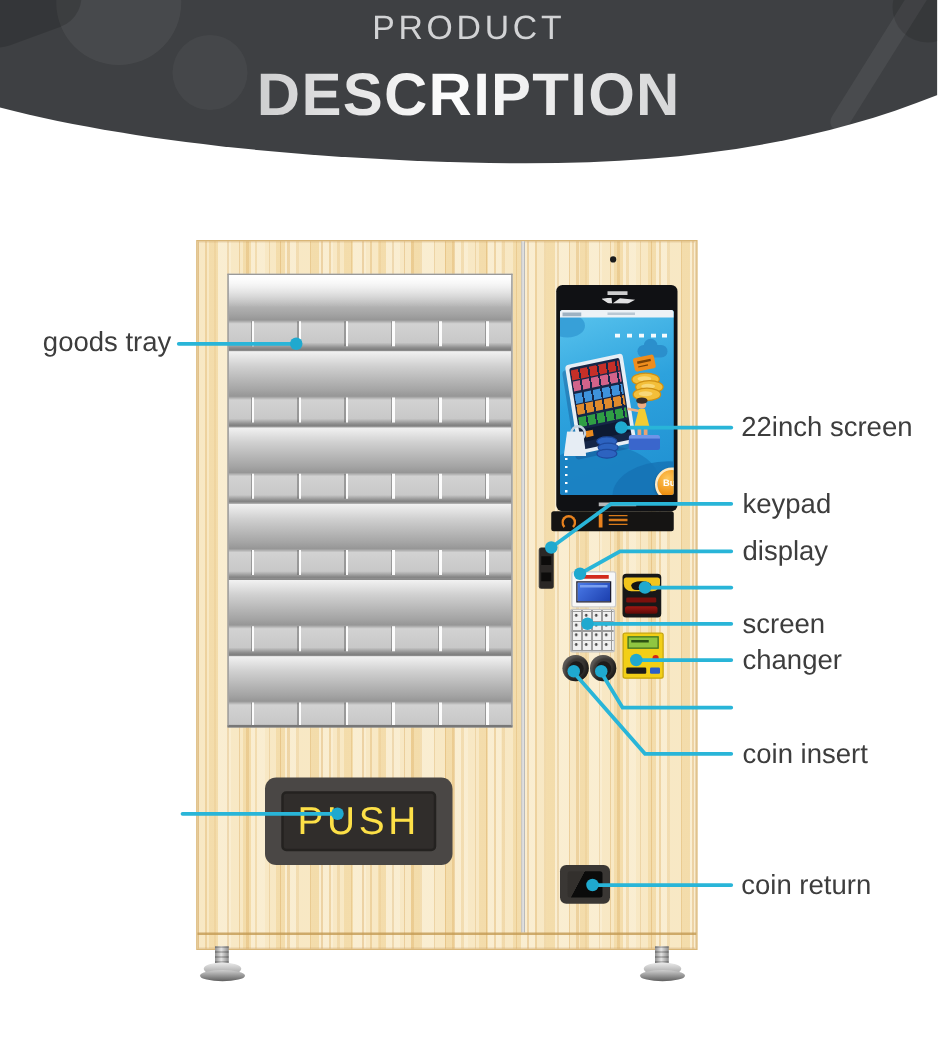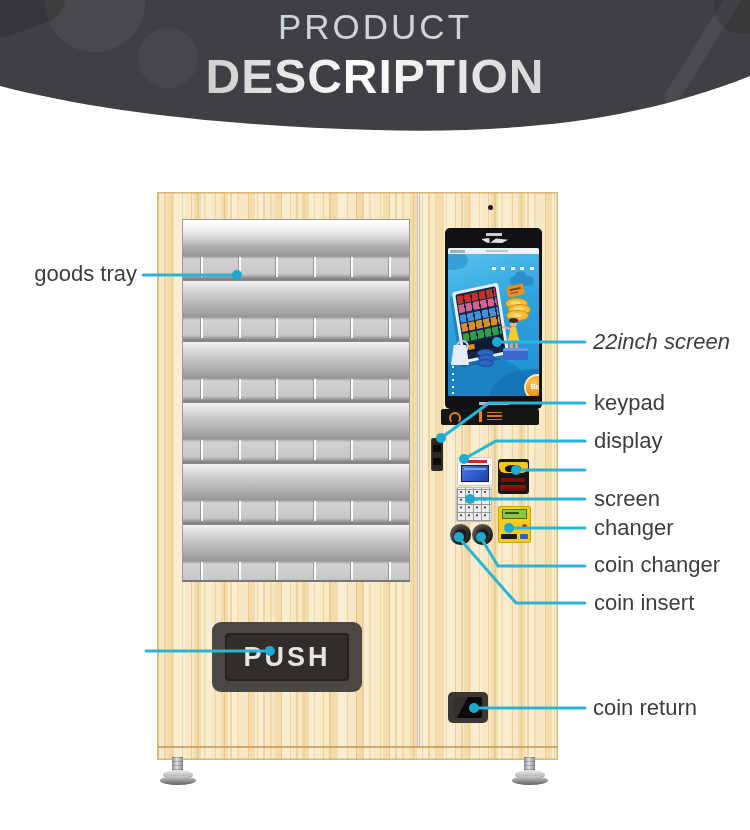--- a/index.html
+++ b/index.html
@@ -2,21 +2,21 @@
 <html><head>
 <meta charset="utf-8">
 <style>
   html,body{margin:0;padding:0;background:#fff;}
   #page{position:relative;width:750px;height:830px;background:#fff;overflow:hidden;
         font-family:"Liberation Sans",sans-serif;}
 
   
   .banner-svg{position:absolute;left:0;top:0;}
   .banner-title1{position:absolute;left:0;top:7px;width:750px;text-align:center;
-    font-size:35px;font-weight:500;letter-spacing:3px;color:#d2d3d5;}
+    font-size:27px;font-weight:500;letter-spacing:3px;color:#d2d3d5;}
   .banner-title2{position:absolute;left:0;top:49px;width:750px;text-align:center;
     font-size:48px;font-weight:800;letter-spacing:1px;color:#e2e2e2;}
   @supports (-webkit-background-clip:text){
     .banner-title2{background:linear-gradient(90deg,#8f9092 0%,#fdfdfd 48%,#a9abad 100%);
       -webkit-background-clip:text;background-clip:text;color:transparent;}
   }
 
   
   .machine{position:absolute;left:157px;top:192px;width:399px;height:566px;
     background:
@@ -136,21 +136,21 @@
   .cashless .slot{position:absolute;left:2px;bottom:3px;width:16px;height:5px;background:#1c1c1c;border-radius:1px;}
   .cashless .chip{position:absolute;right:2px;bottom:3px;width:8px;height:5px;background:#2a60c8;border-radius:1px;}
 
   .knob{position:absolute;width:21px;height:21px;border-radius:50%;background:#3a3734;
     box-shadow:inset 2px 2px 2px rgba(255,255,255,.18), inset -2px -2px 3px rgba(0,0,0,.5);}
   .knob::after{content:"";position:absolute;left:4.5px;top:4.5px;width:12px;height:12px;border-radius:50%;background:#1d1b1a;}
 
   .push-box{position:absolute;left:54px;top:429px;width:150px;height:70px;background:#4a4745;border-radius:9px;}
   .push-inner{position:absolute;left:13px;top:11px;right:13px;bottom:11px;background:#302d2b;
     border:2px solid #242220;border-radius:4px;display:flex;align-items:center;justify-content:center;}
-  .push-label{color:#e5e5e5;font-size:27px;font-weight:bold;letter-spacing:3px;}
+  .push-label{color:#fde047;font-size:31px;font-weight:normal;letter-spacing:3px;}
 
   .coin-return{position:absolute;left:290px;top:499px;width:40px;height:31px;background:#3a3734;border-radius:5px;}
   .coin-return i{position:absolute;left:6px;top:5px;right:6px;bottom:5px;
     background:linear-gradient(118deg,#33302d 0 35%,#0b0b0b 36%);border-radius:2px;}
 
   
   .foot-stem{position:absolute;width:11px;height:17px;
     background:linear-gradient(90deg,#8f8f8f,#e2e2e2 45%,#8a8a8a),
                repeating-linear-gradient(0deg, rgba(0,0,0,.2) 0 1px, transparent 1px 4px);
     background-blend-mode:multiply;}
@@ -329,22 +329,21 @@
       <circle cx="516" cy="470" r="5"></circle>
       <circle cx="470" cy="499" r="5"></circle>
       <circle cx="509" cy="528" r="5"></circle>
       <circle cx="481" cy="537" r="5"></circle>
       <circle cx="459" cy="537" r="5"></circle>
       <circle cx="474" cy="708" r="5"></circle>
     </g>
   </svg>
 
   <div class="lbl" style="right:613px;top:262px;">goods tray</div>
-  <div class="lbl" style="left:593px;top:330px;font-style:italic;">22inch screen</div>
+  <div class="lbl" style="left:593px;top:330px;">22inch screen</div>
   <div class="lbl" style="left:594px;top:391px;">keypad</div>
   <div class="lbl" style="left:594px;top:429px;">display</div>
   <div class="lbl" style="left:594px;top:487px;">screen</div>
   <div class="lbl" style="left:594px;top:516px;">changer</div>
-  <div class="lbl" style="left:594px;top:553px;">coin changer</div>
   <div class="lbl" style="left:594px;top:591px;">coin insert</div>
   <div class="lbl" style="left:593px;top:696px;">coin return</div>
 
 </div>
 
 </body></html>

